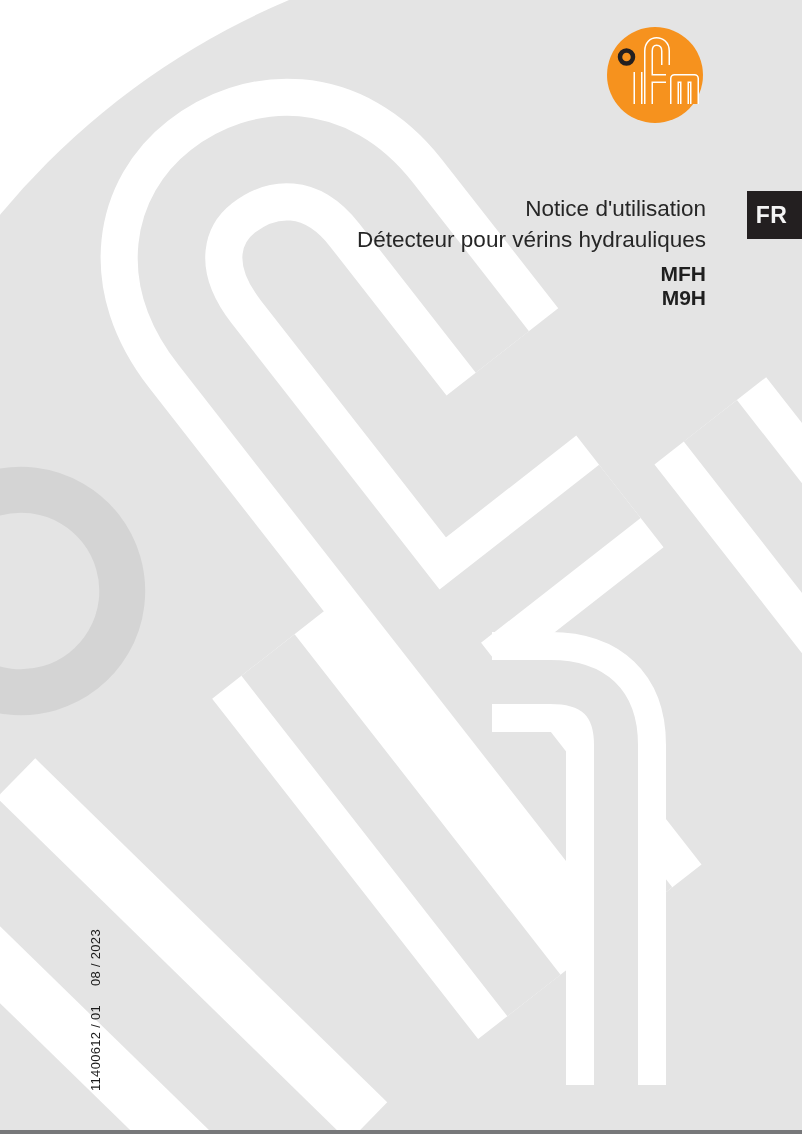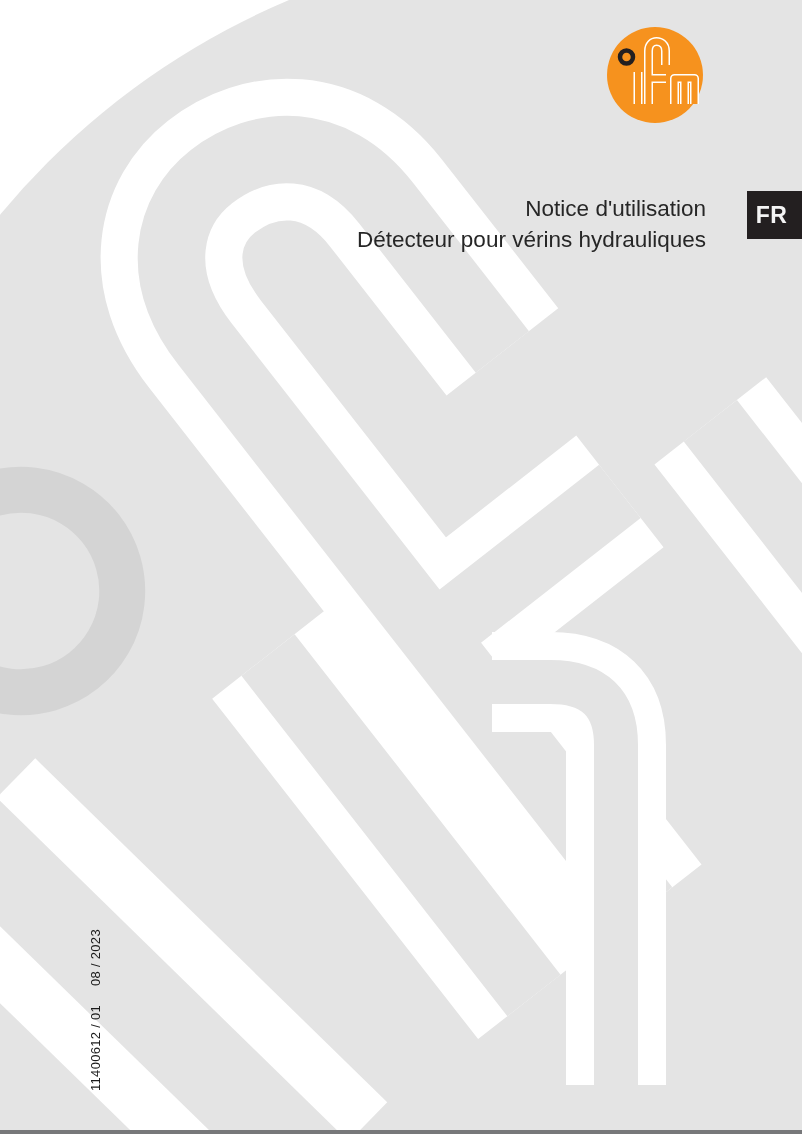--- a/index.html
+++ b/index.html
@@ -70,20 +70,24 @@
     </defs>
     <circle cx="50" cy="50" r="48" fill="#f6921e"></circle>
     <circle cx="21.5" cy="32" r="6.5" stroke-width="4.5" fill="none" stroke="#231f20"></circle>
     <use href="#logo-letters" stroke="#ffffff" stroke-width="9" stroke-linejoin="round"></use>
     <use href="#logo-letters" stroke-width="6" stroke-linejoin="round" stroke="#f6921e"></use>
   </svg>
 
   <div class="title-block">
     <div class="title-line1">Notice d'utilisation</div>
     <div class="title-line2">Détecteur pour vérins hydrauliques</div>
+    <div class="model-block">
+      <div>MFH</div>
+      <div>M9H</div>
+    </div>
   </div>
 
   <div class="lang-badge">
     <span>FR</span>
   </div>
 
   <div class="doc-id">
     <span class="doc-number">11400612 / 01</span>
     <span class="doc-date">08 / 2023</span>
   </div>

